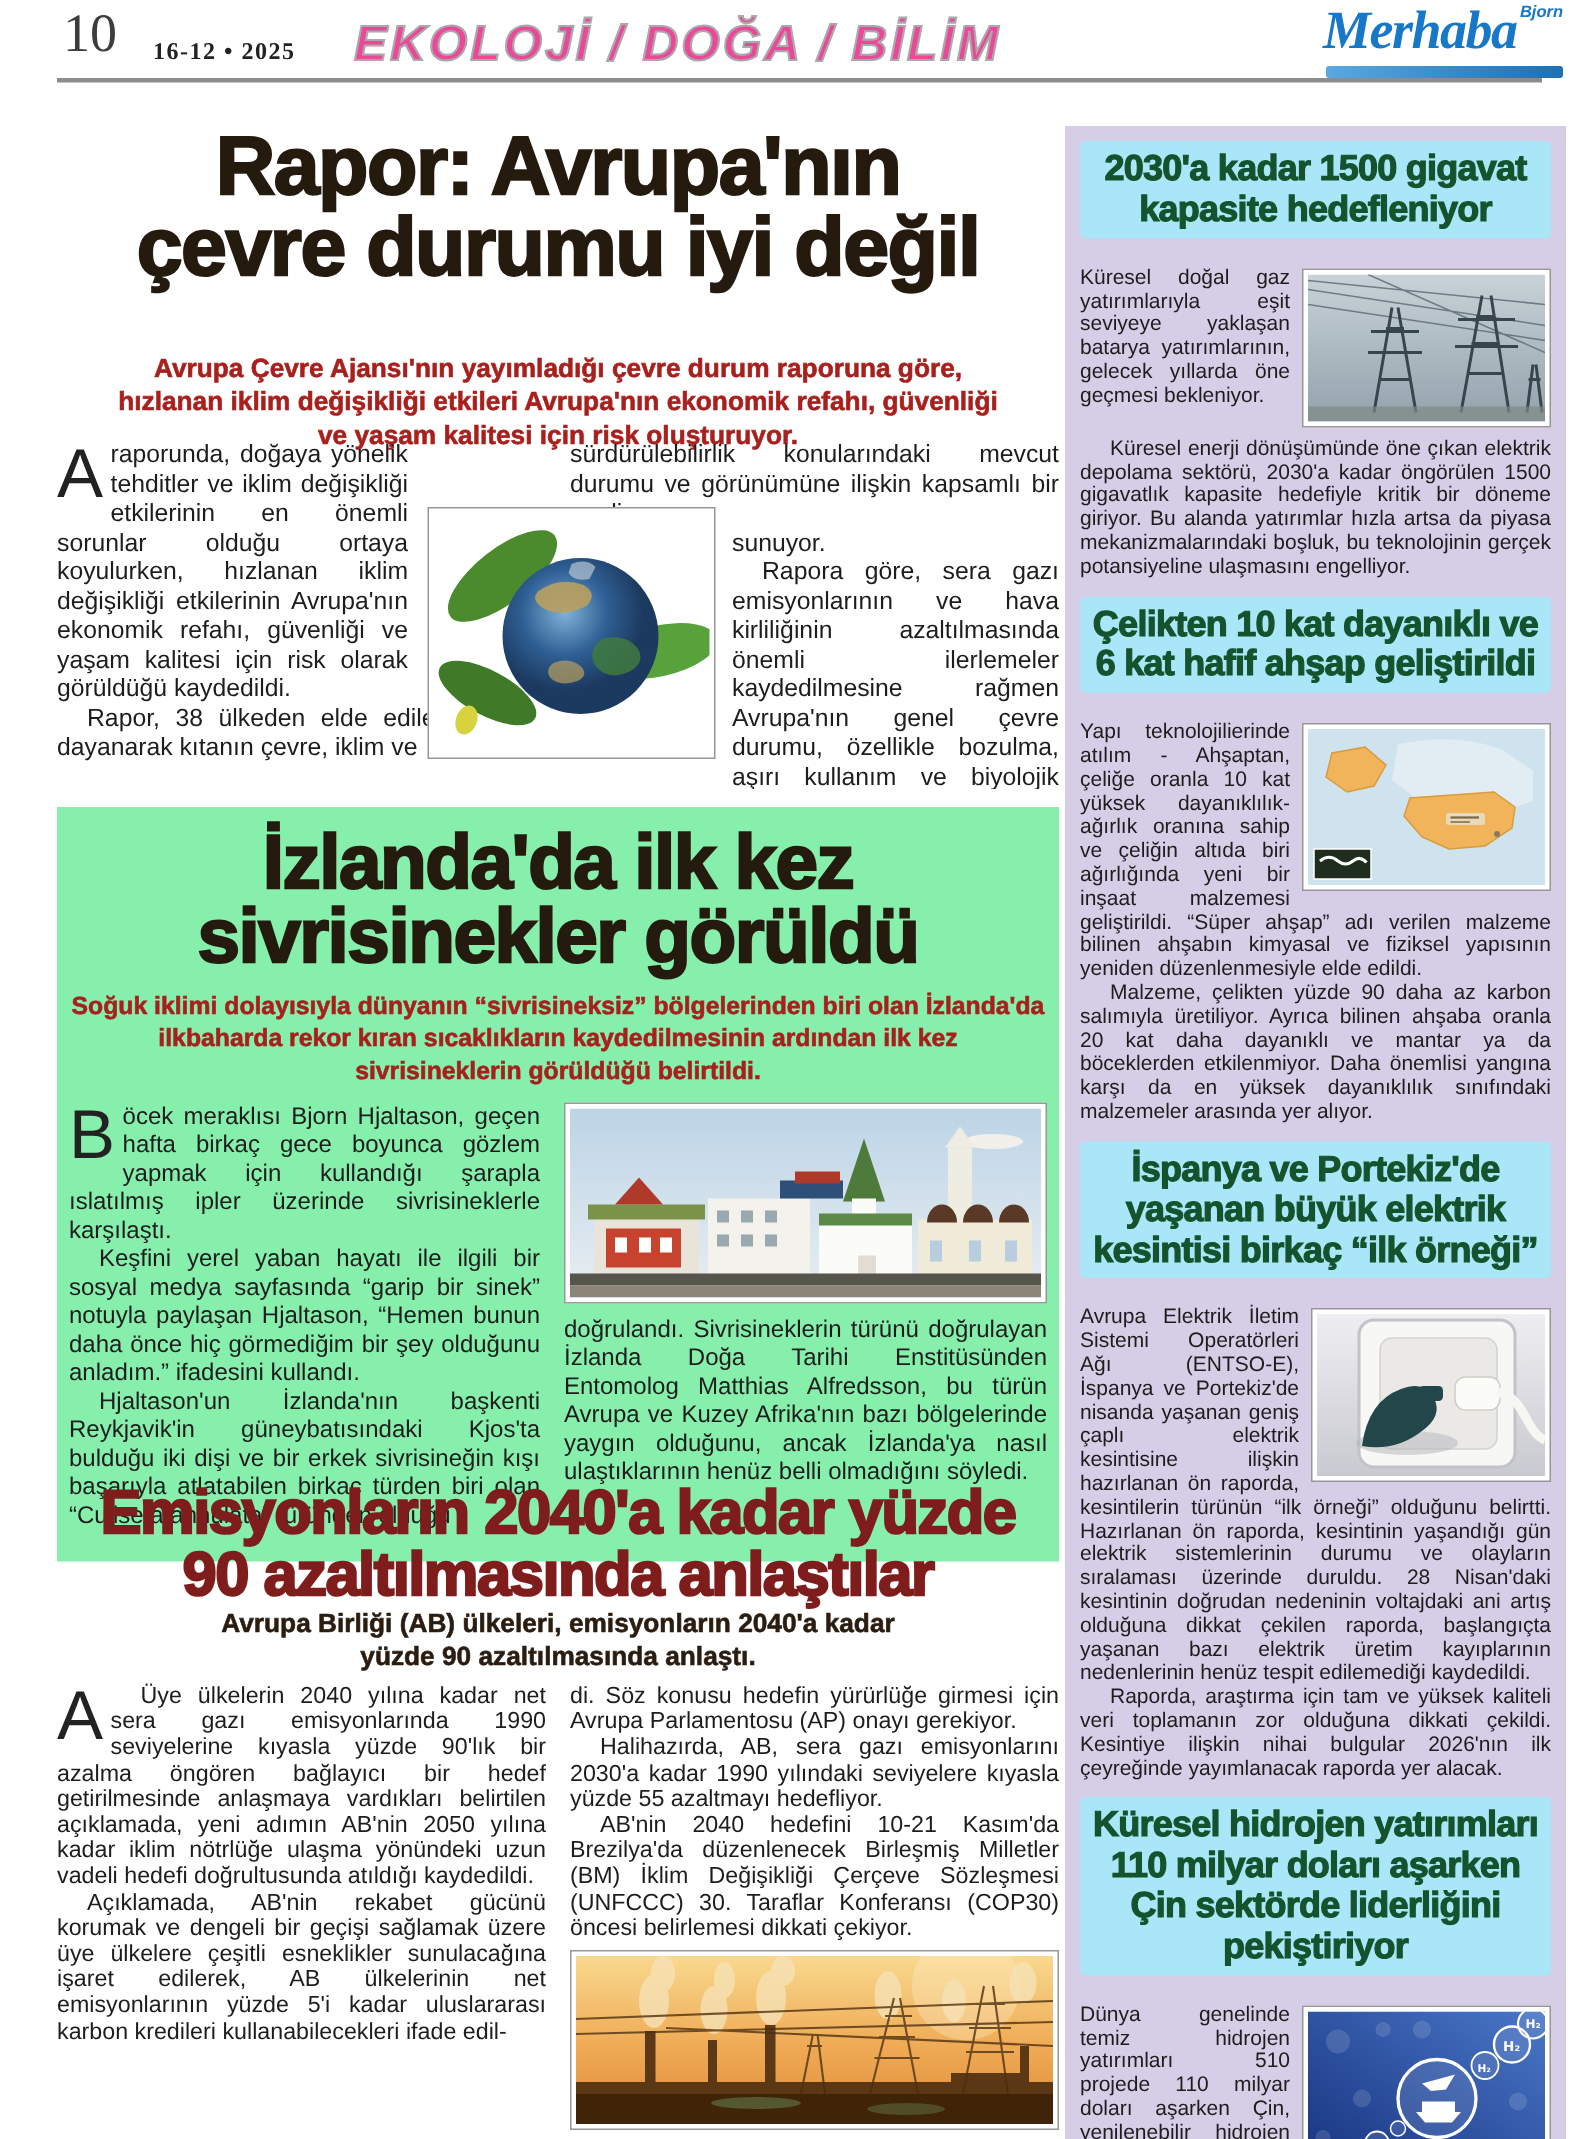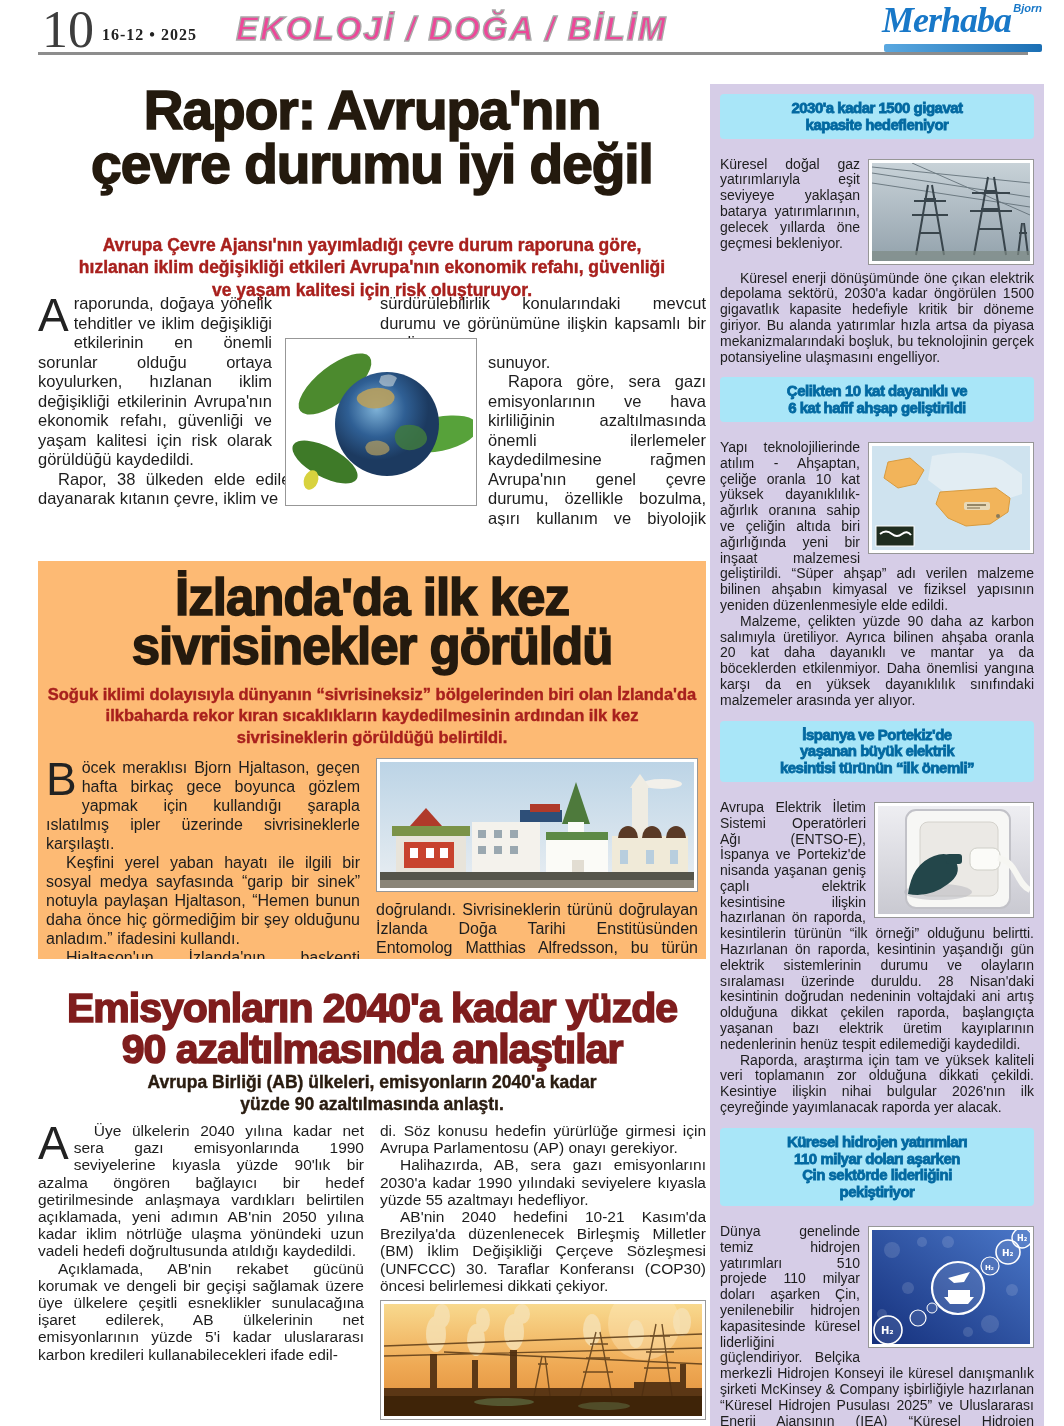--- a/index.html
+++ b/index.html
@@ -3,21 +3,21 @@
 <meta charset="utf-8">
 <style>
   html,body{margin:0;padding:0;}
   body{
     width:1064px;height:1426px;position:relative;background:#ffffff;
     font-family:"Liberation Sans",sans-serif;color:#1d1d1d;overflow:hidden;
   }
   
   .header{position:absolute;top:0;left:0;width:1064px;height:56px;}
   .page-no{position:absolute;left:42px;top:4px;font-family:"Liberation Serif",serif;
-    font-size:52px;font-weight:400;color:#3d3d3d;line-height:1;}
+    font-size:36px;font-weight:400;color:#3d3d3d;line-height:1;}
   .issue-date{position:absolute;left:102px;top:26px;font-size:16px;font-weight:bold;
     font-family:"Liberation Serif",serif;color:#222;letter-spacing:1px;}
   .section-title{position:absolute;left:236px;top:10px;width:520px;text-align:left;
     font-size:33px;font-weight:bold;font-style:italic;letter-spacing:2px;
     color:#ec4899;-webkit-text-stroke:1.4px #a9a9a9;text-stroke:1.4px #a9a9a9;}
   .brand{position:absolute;right:22px;top:2px;width:160px;height:52px;}
   .brand-name{font-family:"Liberation Serif",serif;font-style:italic;font-weight:bold;
     font-size:36px;color:#1878c8;line-height:1;letter-spacing:-1px;}
   .brand-sub{position:absolute;right:0;top:0;font-size:11px;font-weight:bold;
     font-style:italic;color:#1878c8;}
@@ -43,42 +43,42 @@
 
   
   .a1-headline{position:absolute;top:84px;left:38px;width:668px;font-size:55px;line-height:0.98;}
   .a1-sub{position:absolute;top:234px;left:38px;width:668px;font-size:17.5px;
     line-height:1.28;color:#a8201d;}
   .a1-body{position:absolute;top:294px;left:38px;width:668px;height:232px;
     font-size:16.5px;line-height:19.5px;overflow:hidden;}
   .earth-img{position:absolute;top:338px;left:285px;width:192px;height:168px;z-index:5;}
 
   
-  .a2-box{position:absolute;top:561px;left:38px;width:668px;height:398px;
-    background:#fdba74;overflow:hidden;}
+  .a2-box{position:absolute;top:538px;left:38px;width:668px;height:503px;
+    background:#86efac;overflow:hidden;}
   .a2-headline{margin:12px 6px 0;font-size:51px;line-height:0.97;}
   .a2-sub{margin:12px 8px 0;font-size:16.5px;line-height:1.3;color:#a8201d;}
   .a2-body{margin:10px 8px 0;font-size:16px;line-height:19px;}
   .a2-body .bcol{width:322px;}
   .reyk-img{width:322px;height:134px;margin-bottom:8px;}
 
   
   .a3-headline{position:absolute;top:988px;left:38px;width:668px;font-size:41px;
     line-height:1.0;color:#7f1d1d;}
   .a3-sub{position:absolute;top:1072px;left:38px;width:668px;font-size:17.5px;
     line-height:1.25;color:#2a1c10;}
   .a3-body{position:absolute;top:1122px;left:38px;width:668px;height:304px;
     font-size:15.5px;line-height:17.2px;overflow:hidden;}
   .sunset-img{width:326px;height:120px;margin-top:6px;box-sizing:border-box;}
 
   
   .sidebar{position:absolute;top:84px;left:710px;width:334px;height:1342px;
     background:#d6cde7;overflow:hidden;padding:6px 10px;box-sizing:border-box;}
   .sb-banner{position:relative;background:#a9e6f8;margin:4px 0 18px;padding:6px 2px 5px;
-    text-align:center;font-weight:bold;font-size:15px;line-height:1.12;color:#0369a1;
+    text-align:center;font-weight:bold;font-size:24px;line-height:1.12;color:#14532d;
     -webkit-text-stroke:0.8px currentColor;letter-spacing:-0.5px;white-space:pre-line;
     border-radius:4px;}
   .sb-body{font-size:14px;line-height:15.8px;text-align:justify;color:#1d1d1d;
     margin-bottom:12px;}
   .sb-body p{margin:0;}
   .sb-img{float:right;margin:2px 0 6px 8px;}
   .clear{clear:both;}
 </style>
 </head>
 <body>
@@ -313,21 +313,21 @@
         <rect x="4" y="80" width="38" height="20" fill="#1f2d1f" stroke="#fff" stroke-width="1"></rect>
         <path d="M8,88 q6,-5 12,0 q5,4 10,0 q5,-4 9,1" stroke="#fff" stroke-width="2" fill="none"></path>
       </svg>
     </div>
     <p>Yapı teknolojilierinde atılım - Ahşaptan, çeliğe oranla 10 kat yüksek dayanıklılık-ağırlık oranına sahip ve çeliğin altıda biri ağırlığında yeni bir inşaat malzemesi geliştirildi. “Süper ahşap” adı verilen malzeme bilinen ahşabın kimyasal ve fiziksel yapısının yeniden düzenlenmesiyle elde edildi.</p>
     <p class="ind clear">Malzeme, çelikten yüzde 90 daha az karbon salımıyla üretiliyor. Ayrıca bilinen ahşaba oranla 20 kat daha dayanıklı ve mantar ya da böceklerden etkilenmiyor. Daha önemlisi yangına karşı da en yüksek dayanıklılık sınıfındaki malzemeler arasında yer alıyor.</p>
   </div>
 
   <div class="sb-banner">İspanya ve Portekiz'de
 yaşanan büyük elektrik
-kesintisi türünün “ilk önemli”</div>
+kesintisi birkaç “ilk örneği”</div>
   <div class="sb-body">
     <div class="sb-img photo-frame">
       <svg width="152" height="108" viewBox="0 0 152 108">
         <defs>
             <linearGradient id="pw" x1="0" y1="0" x2="0" y2="1">
           <stop offset="0%" stop-color="#eeeef2"></stop>
               <stop offset="100%" stop-color="#c9c9d1"></stop>
         </linearGradient>
           </defs>
         <rect width="152" height="108" fill="url(#pw)"></rect>

